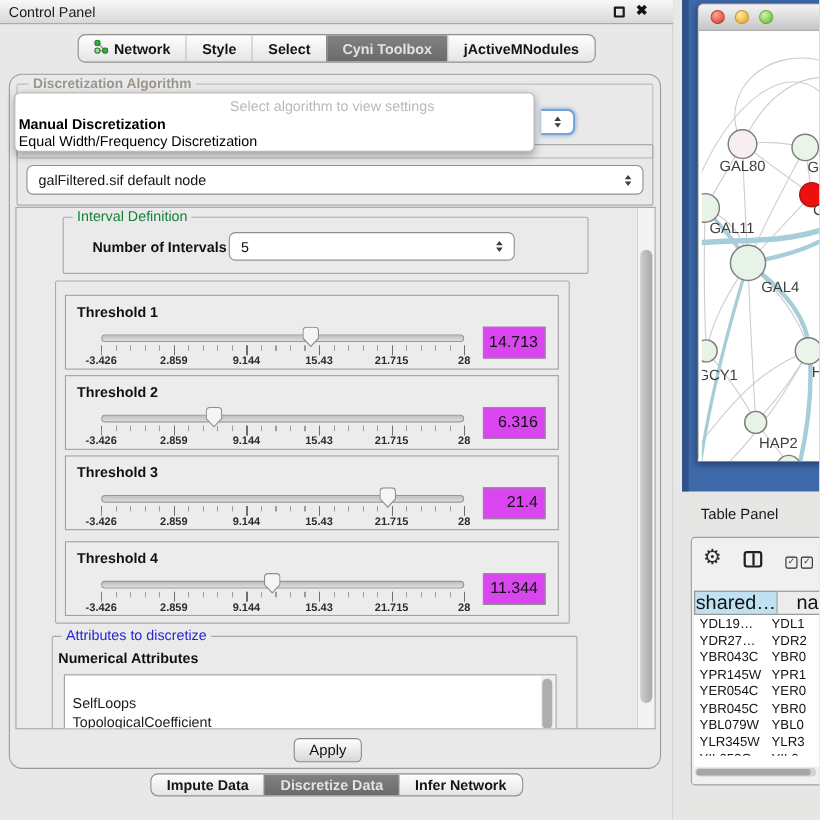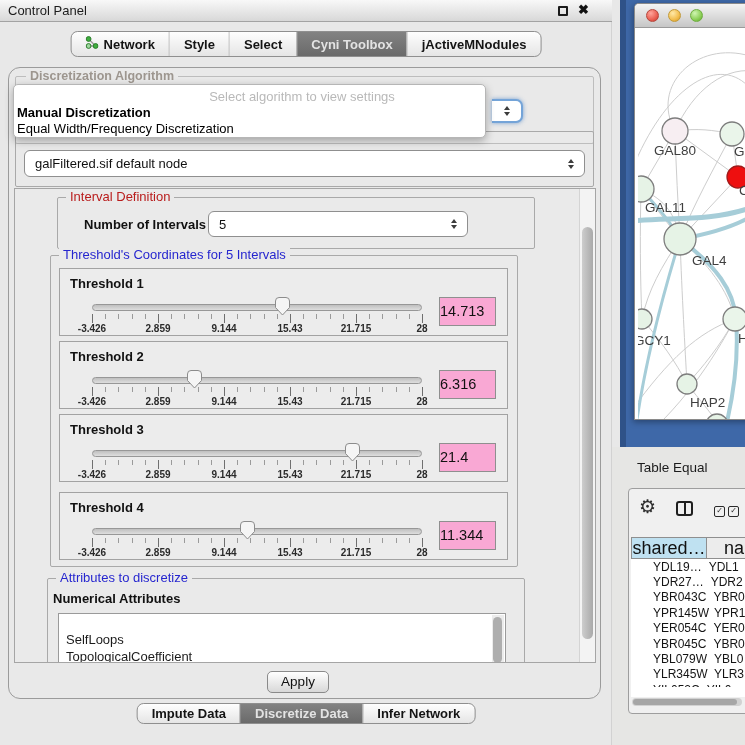--- a/index.html
+++ b/index.html
@@ -21,21 +21,21 @@
   .seg-item:first-child { border-left:none; }
   .seg-item.sel { background:linear-gradient(#828282,#6a6a6a); color:#e3e3e3; border-left-color:#6a6a6a; }
 
   .main-panel { position:absolute; left:8px; top:67px; width:593px; height:632px; border:1px solid #9b9b9b; background:#e9e9e9; border-radius:12px; }
   .algo-line { position:absolute; left:6px; top:8px; width:579px; height:68px; border:1px solid #bdbdbd; border-radius:2px; }
   .ghost { position:absolute; left:10px; top:-8px; background:#e9e9e9; padding:0 4px; font-size:12.5px; font-weight:bold; color:#9d968f; }
 
   .fieldset { position:absolute; border:1px solid #a9a9a9; border-radius:2px; }
   .legend { position:absolute; top:-9px; left:8px; padding:0 4px; font-size:13px; white-space:nowrap; background:#eaeaea; }
   .legend.bg-panel { background:#e9e9e9; color:#1a1a1a; }
-  .legend.green { color:#b91c1c; }
+  .legend.green { color:#15803d; }
   .legend.blue { color:#2626cf; }
 
   .td-fieldset { left:6px; top:63px; width:579px; height:56px; }
   .combo { position:absolute; background:#fff; border:1px solid #8f8f8f; border-radius:6px; display:flex; align-items:center; }
   .combo-value { flex:1; padding:0 10px; font-size:13px; color:#111; white-space:nowrap; overflow:hidden; }
   .spinner { width:16px; display:flex; flex-direction:column; align-items:center; gap:2px; margin-right:5px; }
   .tri-up { width:0; height:0; border-left:3.5px solid transparent; border-right:3.5px solid transparent; border-bottom:4.5px solid #3c3c3c; }
   .tri-down { width:0; height:0; border-left:3.5px solid transparent; border-right:3.5px solid transparent; border-top:4.5px solid #3c3c3c; }
   #tabledata-combo { left:8px; top:18px; width:561px; height:27px; }
 
@@ -48,21 +48,21 @@
   .th-block { position:absolute; left:8px; width:449px; height:68px; border:1px solid #a2a2a2; background:#ececec; }
   .th-title { position:absolute; left:10px; top:7px; font-size:13px; font-weight:bold; color:#111; }
   .track { position:absolute; left:32px; top:35px; width:330px; height:7px; border:1px solid #979797; border-radius:4px; background:linear-gradient(#bfbfbf,#dedede); }
   .thumb { position:absolute; top:28px; width:15px; height:19px; }
   .ticks { position:absolute; left:32px; top:45px; width:331px; height:9px;
     background-image:
       repeating-linear-gradient(90deg,#6f6f6f 0 1px,transparent 1px 66px),
       repeating-linear-gradient(90deg,#9a9a9a 0 1px,transparent 1px 13.2px);
     background-size:100% 9px,100% 5px; background-repeat:no-repeat; }
   .tick-label { position:absolute; top:54px; transform:translateX(-50%); font-size:10px; font-weight:bold; color:#2b2b2b; white-space:nowrap; }
-  .val-box { position:absolute; right:11px; top:28px; width:57px; height:29px; background:#f9a8d4; border:1px solid #8f8f8f; font-size:14.5px; color:#111; line-height:27px; padding-right:6px; }
+  .val-box { position:absolute; right:11px; top:28px; width:57px; height:29px; background:#d946ef; border:1px solid #8f8f8f; font-size:14.5px; color:#111; text-align:right; line-height:27px; padding-right:6px; }
 
   #attributes-fs { left:32px; top:389px; width:478px; height:110px; }
   .attr-heading { position:absolute; left:5px; top:12px; font-size:13px; font-weight:bold; color:#111; }
   .attr-list { position:absolute; left:10px; top:34px; width:448px; height:74px; background:#ffffff; border:1px solid #9a9a9a; overflow:hidden; padding-top:17px; }
   .list-item { font-size:13px; line-height:17px; padding-left:7px; color:#1b1b1b; white-space:nowrap; }
   .attr-vscroll { position:absolute; right:1px; top:1px; width:12px; height:70px; background:#ececec; }
   .attr-vthumb { position:absolute; left:1px; top:2px; width:9px; height:46px; border-radius:5px; background:#aeaeae; }
 
   .panel-vscroll { position:absolute; right:0; top:0; width:16px; height:473px; background:#f3f3f3; border-left:1px solid #d4d4d4; }
   .panel-vthumb { position:absolute; left:2px; top:38px; width:11px; height:412px; border-radius:6px; background:linear-gradient(90deg,#cdcdcd,#a9a9a9); }
@@ -93,21 +93,21 @@
   .cb-icon { position:absolute; top:17px; width:11px; height:11px; border:1.5px solid #2a2a2a; border-radius:2px; font-size:8px; line-height:8px; text-align:center; color:#2a2a2a; }
   .cb-icon::after { content:"✓"; }
   .cb1 { left:85px; } .cb2 { left:99px; }
   .tp-table-bg { position:absolute; left:2px; top:48px; width:114px; height:160px; background:#fff; }
   .tp-header { position:absolute; left:2px; top:48px; height:22px; display:flex; }
   .tp-hcell { height:22px; border:1px solid #8f8f8f; font-size:18px; color:#111; display:flex; align-items:center; }
   .tp-hcell.c1 { width:76px; background:#bfe1f1; justify-content:center; }
   .tp-hcell.c2 { width:60px; background:#ececec; border-left:none; padding-left:17px; }
   .tp-rows { position:absolute; left:2px; top:70px; width:114px; height:128px; overflow:hidden; }
   .tp-row { height:15.4px; display:flex; font-size:12px; color:#141414; align-items:center; }
-  .tp-c1 { width:76px; padding-left:22px; white-space:nowrap; }
+  .tp-c1 { width:76px; padding-left:5px; white-space:nowrap; }
   .tp-c2 { width:60px; padding-left:7px; white-space:nowrap; overflow:hidden; }
   .tp-hscroll { position:absolute; left:3px; top:209px; width:110px; height:8px; background:#d2d2d2; border-radius:4px; }
   .tp-hthumb { position:absolute; left:1px; top:1px; width:104px; height:6px; background:#a6a6a6; border-radius:3px; }
 </style>
 </head>
 <body>
 
 <div class="stage">
 
   <div class="left-window">
@@ -165,21 +165,20 @@
           <div class="combo" id="intervals-combo">
             <span class="combo-value">5</span>
             <span class="spinner">
                 <span class="tri-up"></span>
                 <span class="tri-down"></span>
               </span>
           </div>
         </div>
 
         <div class="fieldset" id="thresholds-fs">
-          <span class="legend blue">Threshold's Coordinates for 5 Intervals</span>
         <div class="th-block" style="top: 12px;">
               <div class="th-title">Threshold 1</div>
               <div class="track"></div>
               <div class="thumb" style="left: 214.975px;"><svg width="15" height="19" viewBox="0 0 15 19">
                   <path d="M4 0.5 H11 Q14.5 0.5 14.5 4 V10.5 L7.5 18 L0.5 10.5 V4 Q0.5 0.5 4 0.5 Z" fill="#f5f5f5" stroke="#8c8c8c"></path>
                 </svg></div>
               <div class="ticks"></div>
               <span class="tick-label" style="left: 32px;">-3.426</span>
               <span class="tick-label" style="left: 98px;">2.859</span>
               <span class="tick-label" style="left: 164px;">9.144</span>
@@ -332,21 +331,21 @@
           <circle cx="97" cy="291" r="12" fill="#eaf5ea" stroke="#7d7d7d" stroke-width="1.3"></circle>
           <text x="100" y="315" text-anchor="start" font-size="13.5" fill="#3f3f3f">H</text>
           <circle cx="49" cy="356" r="10" fill="#e6f3e6" stroke="#7d7d7d" stroke-width="1.3"></circle>
           <text x="52" y="379" text-anchor="start" font-size="13.5" fill="#3f3f3f">HAP2</text>
           <circle cx="79" cy="397" r="11" fill="#e6f3e6" stroke="#7d7d7d" stroke-width="1.3"></circle>
         </svg>
     </div>
   </div>
 
   <div class="table-panel-region">
-    <span class="tp-title">Table Equal</span>
+    <span class="tp-title">Table Panel</span>
     <div class="tp-body">
       <span class="gear">⚙</span>
       <span class="split-icon"></span>
       <span class="cb-icon cb1"></span>
       <span class="cb-icon cb2"></span>
       <div class="tp-table-bg"></div>
       <div class="tp-header" id="tp-header">
           <div class="tp-hcell c1">shared…</div>
           <div class="tp-hcell c2">na</div>
         </div>

